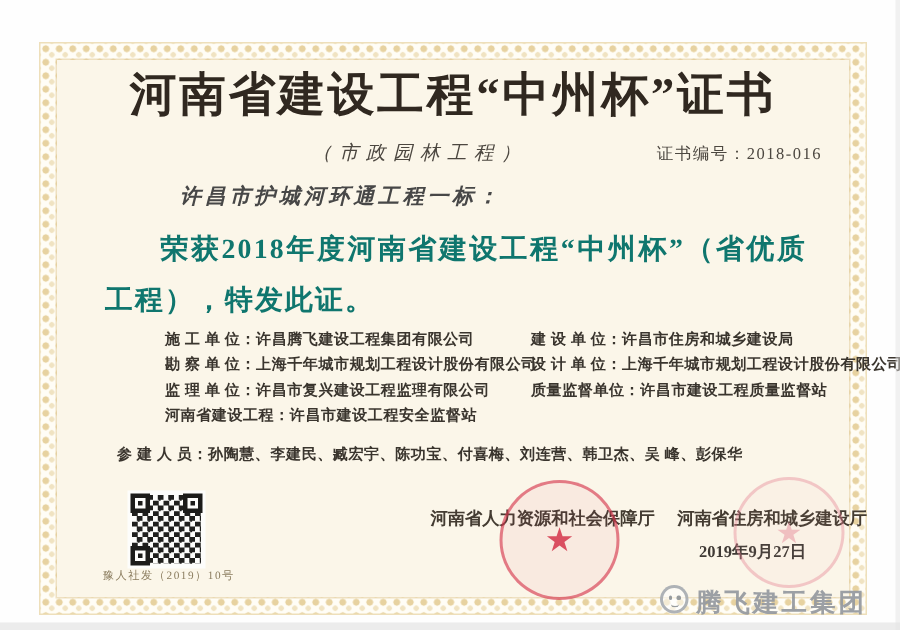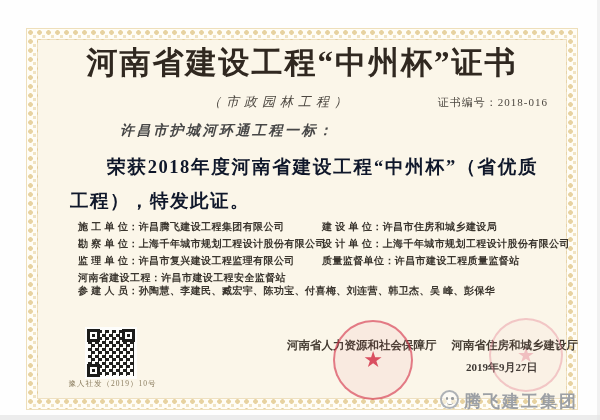--- a/index.html
+++ b/index.html
@@ -20,29 +20,29 @@
 
   .title{position:absolute;left:40px;right:36px;top:42px;text-align:center;
          font-size:31px;font-weight:700;color:#302820;letter-spacing:2px;white-space:nowrap;}
   .subtitle{position:absolute;left:140px;top:93px;width:280px;text-align:center;
             font-size:13px;color:#4c4740;letter-spacing:5px;font-style:italic;}
   .certno{position:absolute;right:52px;top:95px;font-size:11px;color:#4c4740;letter-spacing:1px;}
 
   .recipient{position:absolute;left:76px;top:122px;font-size:14px;color:#474747;
              letter-spacing:2.5px;font-style:italic;font-weight:600;margin-left:44px;}
   .body-par{position:absolute;left:70px;top:150px;width:468px;font-size:18.5px;font-weight:700;
-            color:#0f172a;letter-spacing:1.5px;line-height:1.85;text-indent:2em;text-align:justify;}
+            color:#0f766e;letter-spacing:1.5px;line-height:1.85;text-indent:2em;text-align:justify;}
 
   .units{position:absolute;top:218px;font-size:10px;font-weight:700;color:#3a352e;letter-spacing:.4px;}
   .units-left{left:78px;width:242px;}
   .units-right{left:322px;width:238px;}
   .unit-row{height:17px;line-height:17px;white-space:nowrap;}
-  .ulabel{display:inline-block;}
+  .ulabel{display:inline-block;margin-left:32px;}
 
-  .participants{position:absolute;left:78px;top:284px;font-size:10px;font-weight:700;
+  .participants{position:absolute;left:78px;top:296px;font-size:10px;font-weight:700;
                 color:#3a352e;letter-spacing:.4px;white-space:nowrap;}
 
   .qr{position:absolute;left:88px;top:330px;width:46px;height:46px;background:
       repeating-conic-gradient(#20201e 0% 25%,#fdfdfb 0% 50%);background-size:7px 7px;
       outline:3px solid #fdfdfb;}
   .qr-finder{position:absolute;width:13px;height:13px;border:3px solid #1c1c1a;background:#fdfdfb;box-sizing:border-box;}
   .qf-tl{left:-1px;top:-1px;} .qf-tr{right:-1px;top:-1px;} .qf-bl{left:-1px;bottom:-1px;}
   .qr-dot{position:absolute;left:2px;top:2px;width:3px;height:3px;background:#1c1c1a;}
   .qr-caption{position:absolute;left:55px;top:379px;width:115px;text-align:center;
               font-size:7.5px;color:#8a7c5e;letter-spacing:1px;white-space:nowrap;}

